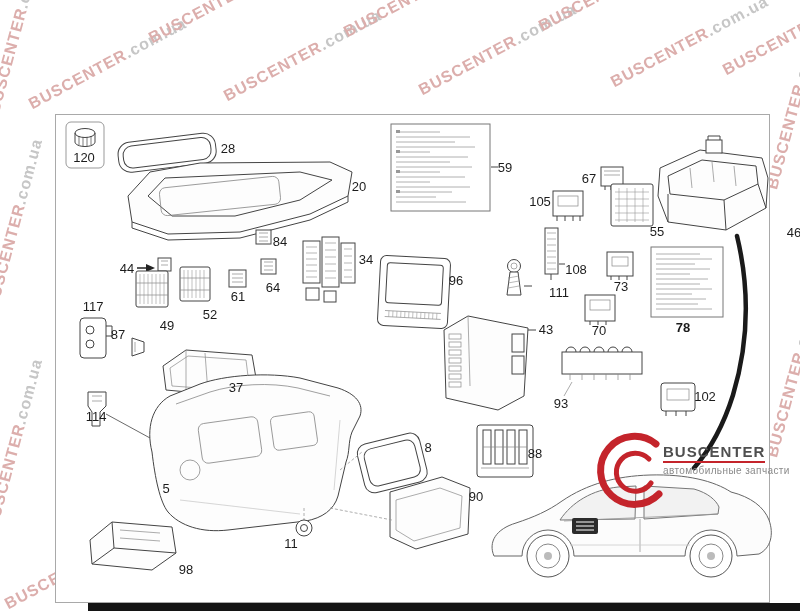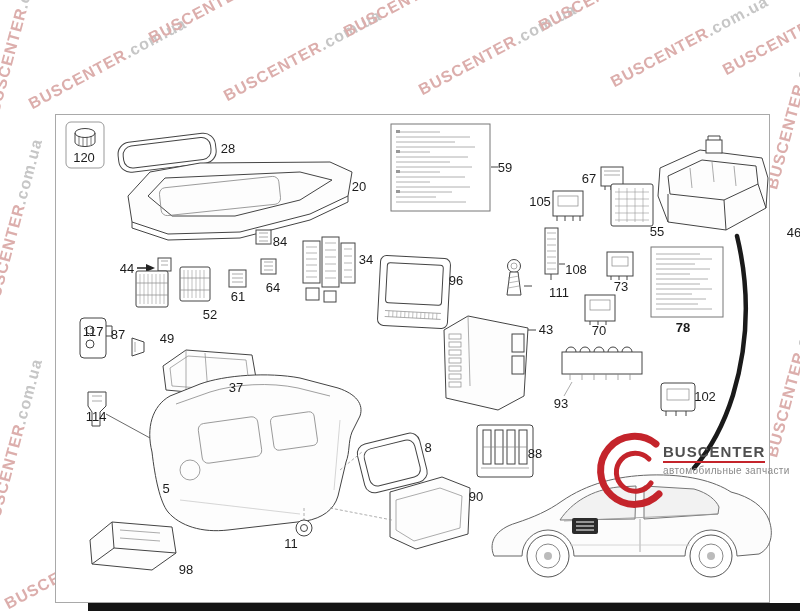--- a/index.html
+++ b/index.html
@@ -337,23 +337,23 @@
       <span class="part-label" style="left: 762px; top: 232px; margin-left: 32px;">46</span>
       <span class="part-label" style="left: 280px; top: 241px;">84</span>
       <span class="part-label" style="left: 127px; top: 268px;">44</span>
       <span class="part-label" style="left: 366px; top: 259px;">34</span>
       <span class="part-label" style="left: 456px; top: 280px;">96</span>
       <span class="part-label" style="left: 576px; top: 269px;">108</span>
       <span class="part-label" style="left: 621px; top: 286px;">73</span>
       <span class="part-label" style="left: 543px; top: 292px; margin-left: 16px;">111</span>
       <span class="part-label" style="left: 238px; top: 296px;">61</span>
       <span class="part-label" style="left: 273px; top: 287px;">64</span>
-      <span class="part-label" style="left: 167px; top: 325px; margin-top: 13px;">49</span>
+      <span class="part-label" style="left: 167px; top: 325px;">49</span>
       <span class="part-label" style="left: 210px; top: 314px;">52</span>
-      <span class="part-label" style="left: 93px; top: 306px; margin-top: 25px;">117</span>
+      <span class="part-label" style="left: 93px; top: 306px;">117</span>
       <span class="part-label" style="left: 599px; top: 330px;">70</span>
       <span class="part-label" style="left: 683px; top: 327px; font-weight: bold;">78</span>
       <span class="part-label" style="left: 118px; top: 334px;">87</span>
       <span class="part-label" style="left: 236px; top: 349px; margin-top: 38px;">37</span>
       <span class="part-label" style="left: 546px; top: 329px;">43</span>
       <span class="part-label" style="left: 561px; top: 403px;">93</span>
       <span class="part-label" style="left: 705px; top: 396px;">102</span>
       <span class="part-label" style="left: 96px; top: 416px;">114</span>
       <span class="part-label" style="left: 535px; top: 453px;">88</span>
       <span class="part-label" style="left: 428px; top: 447px;">8</span>

